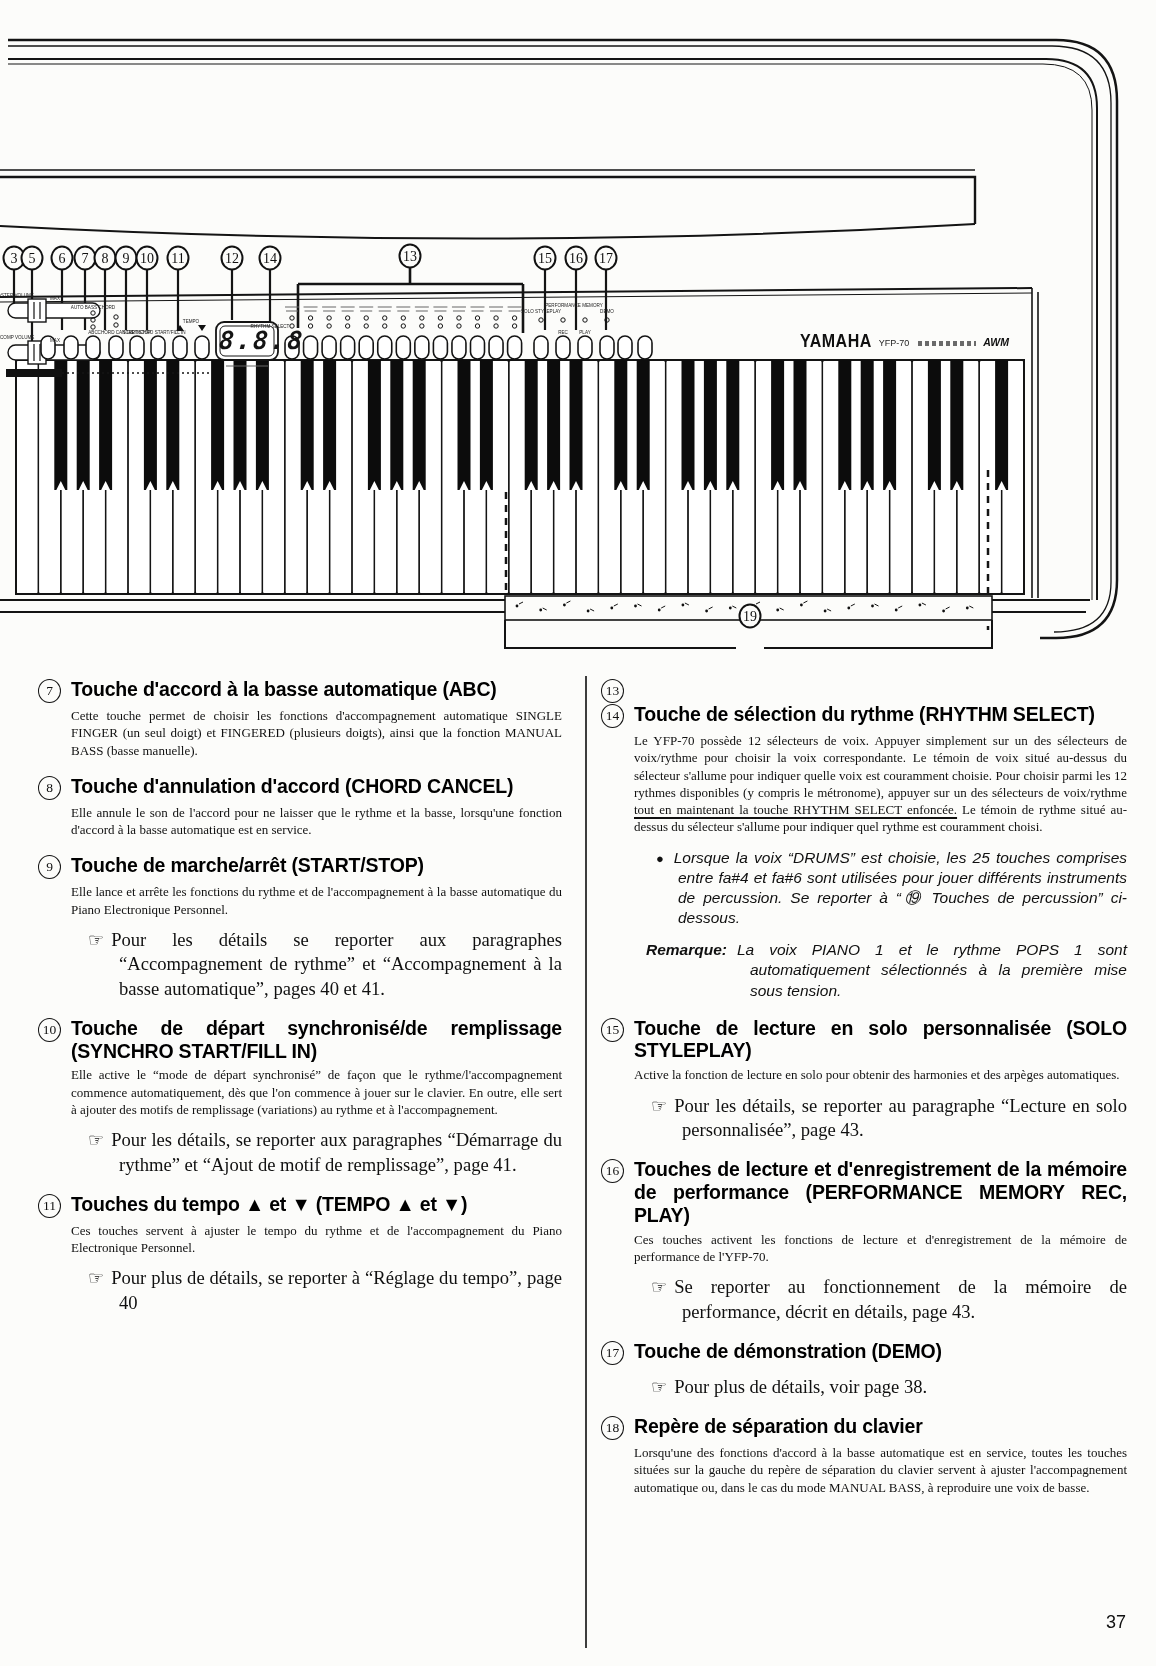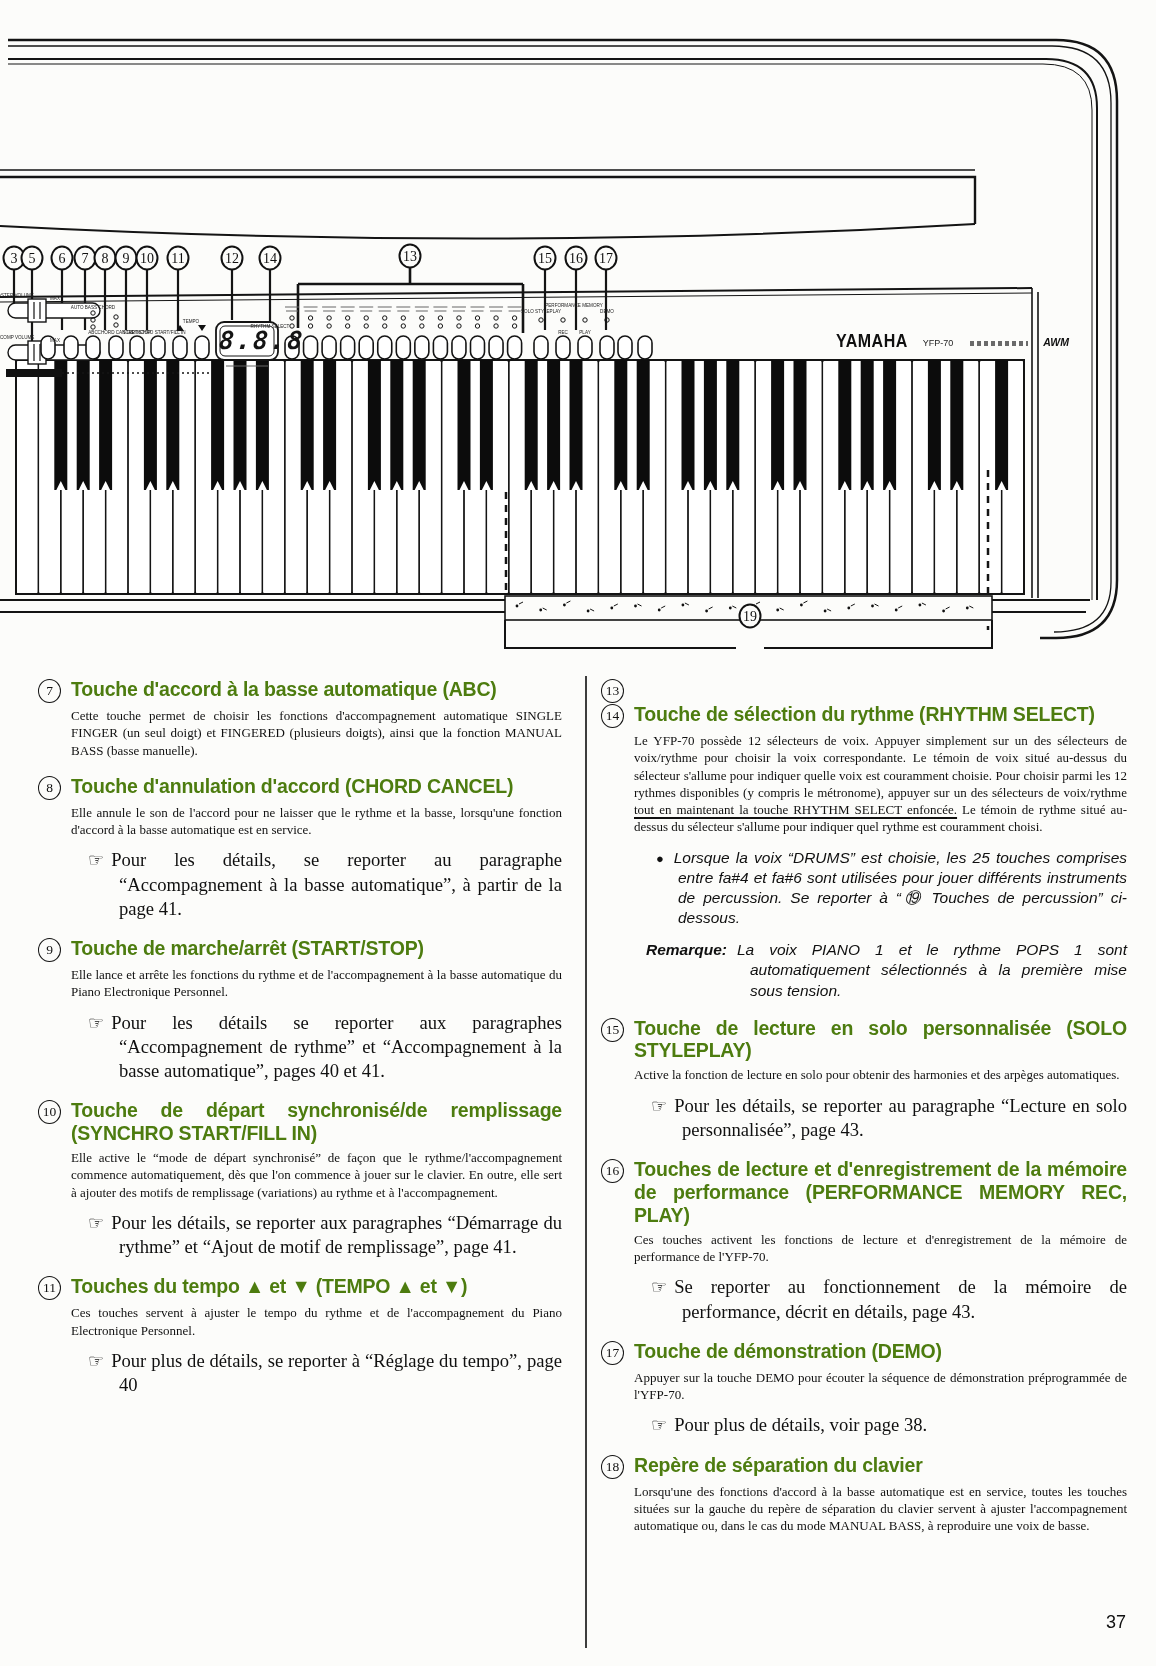--- a/index.html
+++ b/index.html
@@ -8,37 +8,37 @@
         color:#101010;font-family:"Liberation Serif",serif;overflow:hidden}
   svg{position:absolute;left:0;top:0}
   
   .badge{position:absolute;width:23px;height:25px;border:2px solid #121212;border-radius:50%;
          background:#fcfcfa;display:flex;align-items:center;justify-content:center;
          font:14px "Liberation Serif",serif;transform:translate(-50%,-50%);z-index:4}
   
   .led-text{position:absolute;left:219px;top:326px;width:56px;text-align:center;
             font:bold italic 25px/1.2 "DejaVu Sans Mono",monospace;letter-spacing:2px;color:#141414;
             transform:skewX(-4deg);z-index:3}
-  .logo{position:absolute;left:836px;top:332px;display:flex;align-items:baseline;gap:15px;z-index:3}
+  .logo{position:absolute;left:800px;top:332px;display:flex;align-items:baseline;gap:7px;z-index:3}
   .logo .brand{font:bold 16px "Liberation Sans",sans-serif;letter-spacing:.5px;transform:scaleY(1.15)}
   .logo .model{font:9px "Liberation Sans",sans-serif;color:#222}
   .logo .smudge{display:inline-block;width:58px;height:5px;margin-left:2px;
      background:repeating-linear-gradient(90deg,#6a6a6a 0 4px,transparent 4px 7px)}
   .logo .awm{font:bold italic 10.5px "Liberation Sans",sans-serif}
   
   .col{position:absolute;top:678px}
   #col-left{left:38px;width:524px}
   #col-right{left:601px;width:526px}
   .divider{position:absolute;left:585px;top:676px;width:2px;height:972px;background:#3d3d3d}
   .sec{margin-bottom:16px}
   .sec-head{display:flex;gap:10px;align-items:flex-start}
   .cnum{flex:0 0 auto;width:23px;height:24px;border:1.8px solid #141414;border-radius:50%;
         text-align:center;font:13.5px/22px "Liberation Serif",serif;margin-top:1px;background:transparent}
   .sec-title{flex:1;font:bold 19.5px/1.17 "Liberation Sans",sans-serif;letter-spacing:-.2px;
-             text-align:justify;color:#4d7c0f}
+             text-align:justify;color:#000000}
   .sec-body{margin:4px 0 0 33px;font-size:13px;line-height:1.33;text-align:justify}
   .useg{text-decoration:underline;text-underline-offset:3px;text-decoration-thickness:1.5px}
   .note-ref{margin:10px 0 0 50px;padding-left:31px;text-indent:-31px;
             font-size:18.6px;line-height:1.3;text-align:justify}
   .hand{padding-right:7px;font-size:18px}
   .note-bullet{margin:12px 0 0 55px;padding-left:22px;text-indent:-22px;
                font:italic 15.5px/1.3 "Liberation Sans",sans-serif;text-align:justify}
   .note-bullet .dot{font-style:normal;padding-right:8px;font-size:13px}
   .note-remark{margin:12px 0 0 45px;padding-left:104px;text-indent:-104px;
                font:italic 15.5px/1.3 "Liberation Sans",sans-serif;text-align:justify}
@@ -357,21 +357,20 @@
           <div class="sec-title">Touche d'accord à la basse automatique (ABC)</div>
         </div>
         <p class="sec-body"><span>Cette touche permet de choisir les fonctions d'accompagnement automatique SINGLE FINGER (un seul doigt) et FINGERED (plusieurs doigts), ainsi que la fonction MANUAL BASS (basse manuelle).</span></p>
       </section>
       <section class="sec">
         <div class="sec-head">
           <span class="cnum">8</span>
           <div class="sec-title">Touche d'annulation d'accord (CHORD CANCEL)</div>
         </div>
         <p class="sec-body"><span>Elle annule le son de l'accord pour ne laisser que le rythme et la basse, lorsqu'une fonction d'accord à la basse automatique est en service.</span></p>
-        <div class="note-ref"><span class="hand">☞</span><span>Pour les détails, se reporter au paragraphe “Accompagnement à la basse automatique”, à partir de la page 41.</span></div>
       </section>
       <section class="sec">
         <div class="sec-head">
           <span class="cnum">9</span>
           <div class="sec-title">Touche de marche/arrêt (START/STOP)</div>
         </div>
         <p class="sec-body"><span>Elle lance et arrête les fonctions du rythme et de l'accompagnement à la basse automatique du Piano Electronique Personnel.</span></p>
         <div class="note-ref"><span class="hand">☞</span><span>Pour les détails se reporter aux paragraphes “Accompagnement de rythme” et “Accompagnement à la basse automatique”, pages 40 et 41.</span></div>
       </section>
       <section class="sec">
@@ -418,21 +417,20 @@
           <div class="sec-title">Touches de lecture et d'enregistrement de la mémoire de performance (PERFORMANCE MEMORY REC, PLAY)</div>
         </div>
         <p class="sec-body"><span>Ces touches activent les fonctions de lecture et d'enregistrement de la mémoire de performance de l'YFP-70.</span></p>
         <div class="note-ref"><span class="hand">☞</span><span>Se reporter au fonctionnement de la mémoire de performance, décrit en détails, page 43.</span></div>
       </section>
       <section class="sec">
         <div class="sec-head">
           <span class="cnum">17</span>
           <div class="sec-title">Touche de démonstration (DEMO)</div>
         </div>
-        <p class="sec-body"><span>Appuyer sur la touche DEMO pour écouter la séquence de démonstration préprogrammée de l'YFP-70.</span></p>
         <div class="note-ref"><span class="hand">☞</span><span>Pour plus de détails, voir page 38.</span></div>
       </section>
       <section class="sec">
         <div class="sec-head">
           <span class="cnum">18</span>
           <div class="sec-title">Repère de séparation du clavier</div>
         </div>
         <p class="sec-body"><span>Lorsqu'une des fonctions d'accord à la basse automatique est en service, toutes les touches situées sur la gauche du repère de séparation du clavier servent à ajuster l'accompagnement automatique ou, dans le cas du mode MANUAL BASS, à reproduire une voix de basse.</span></p>
       </section>
     </div>

